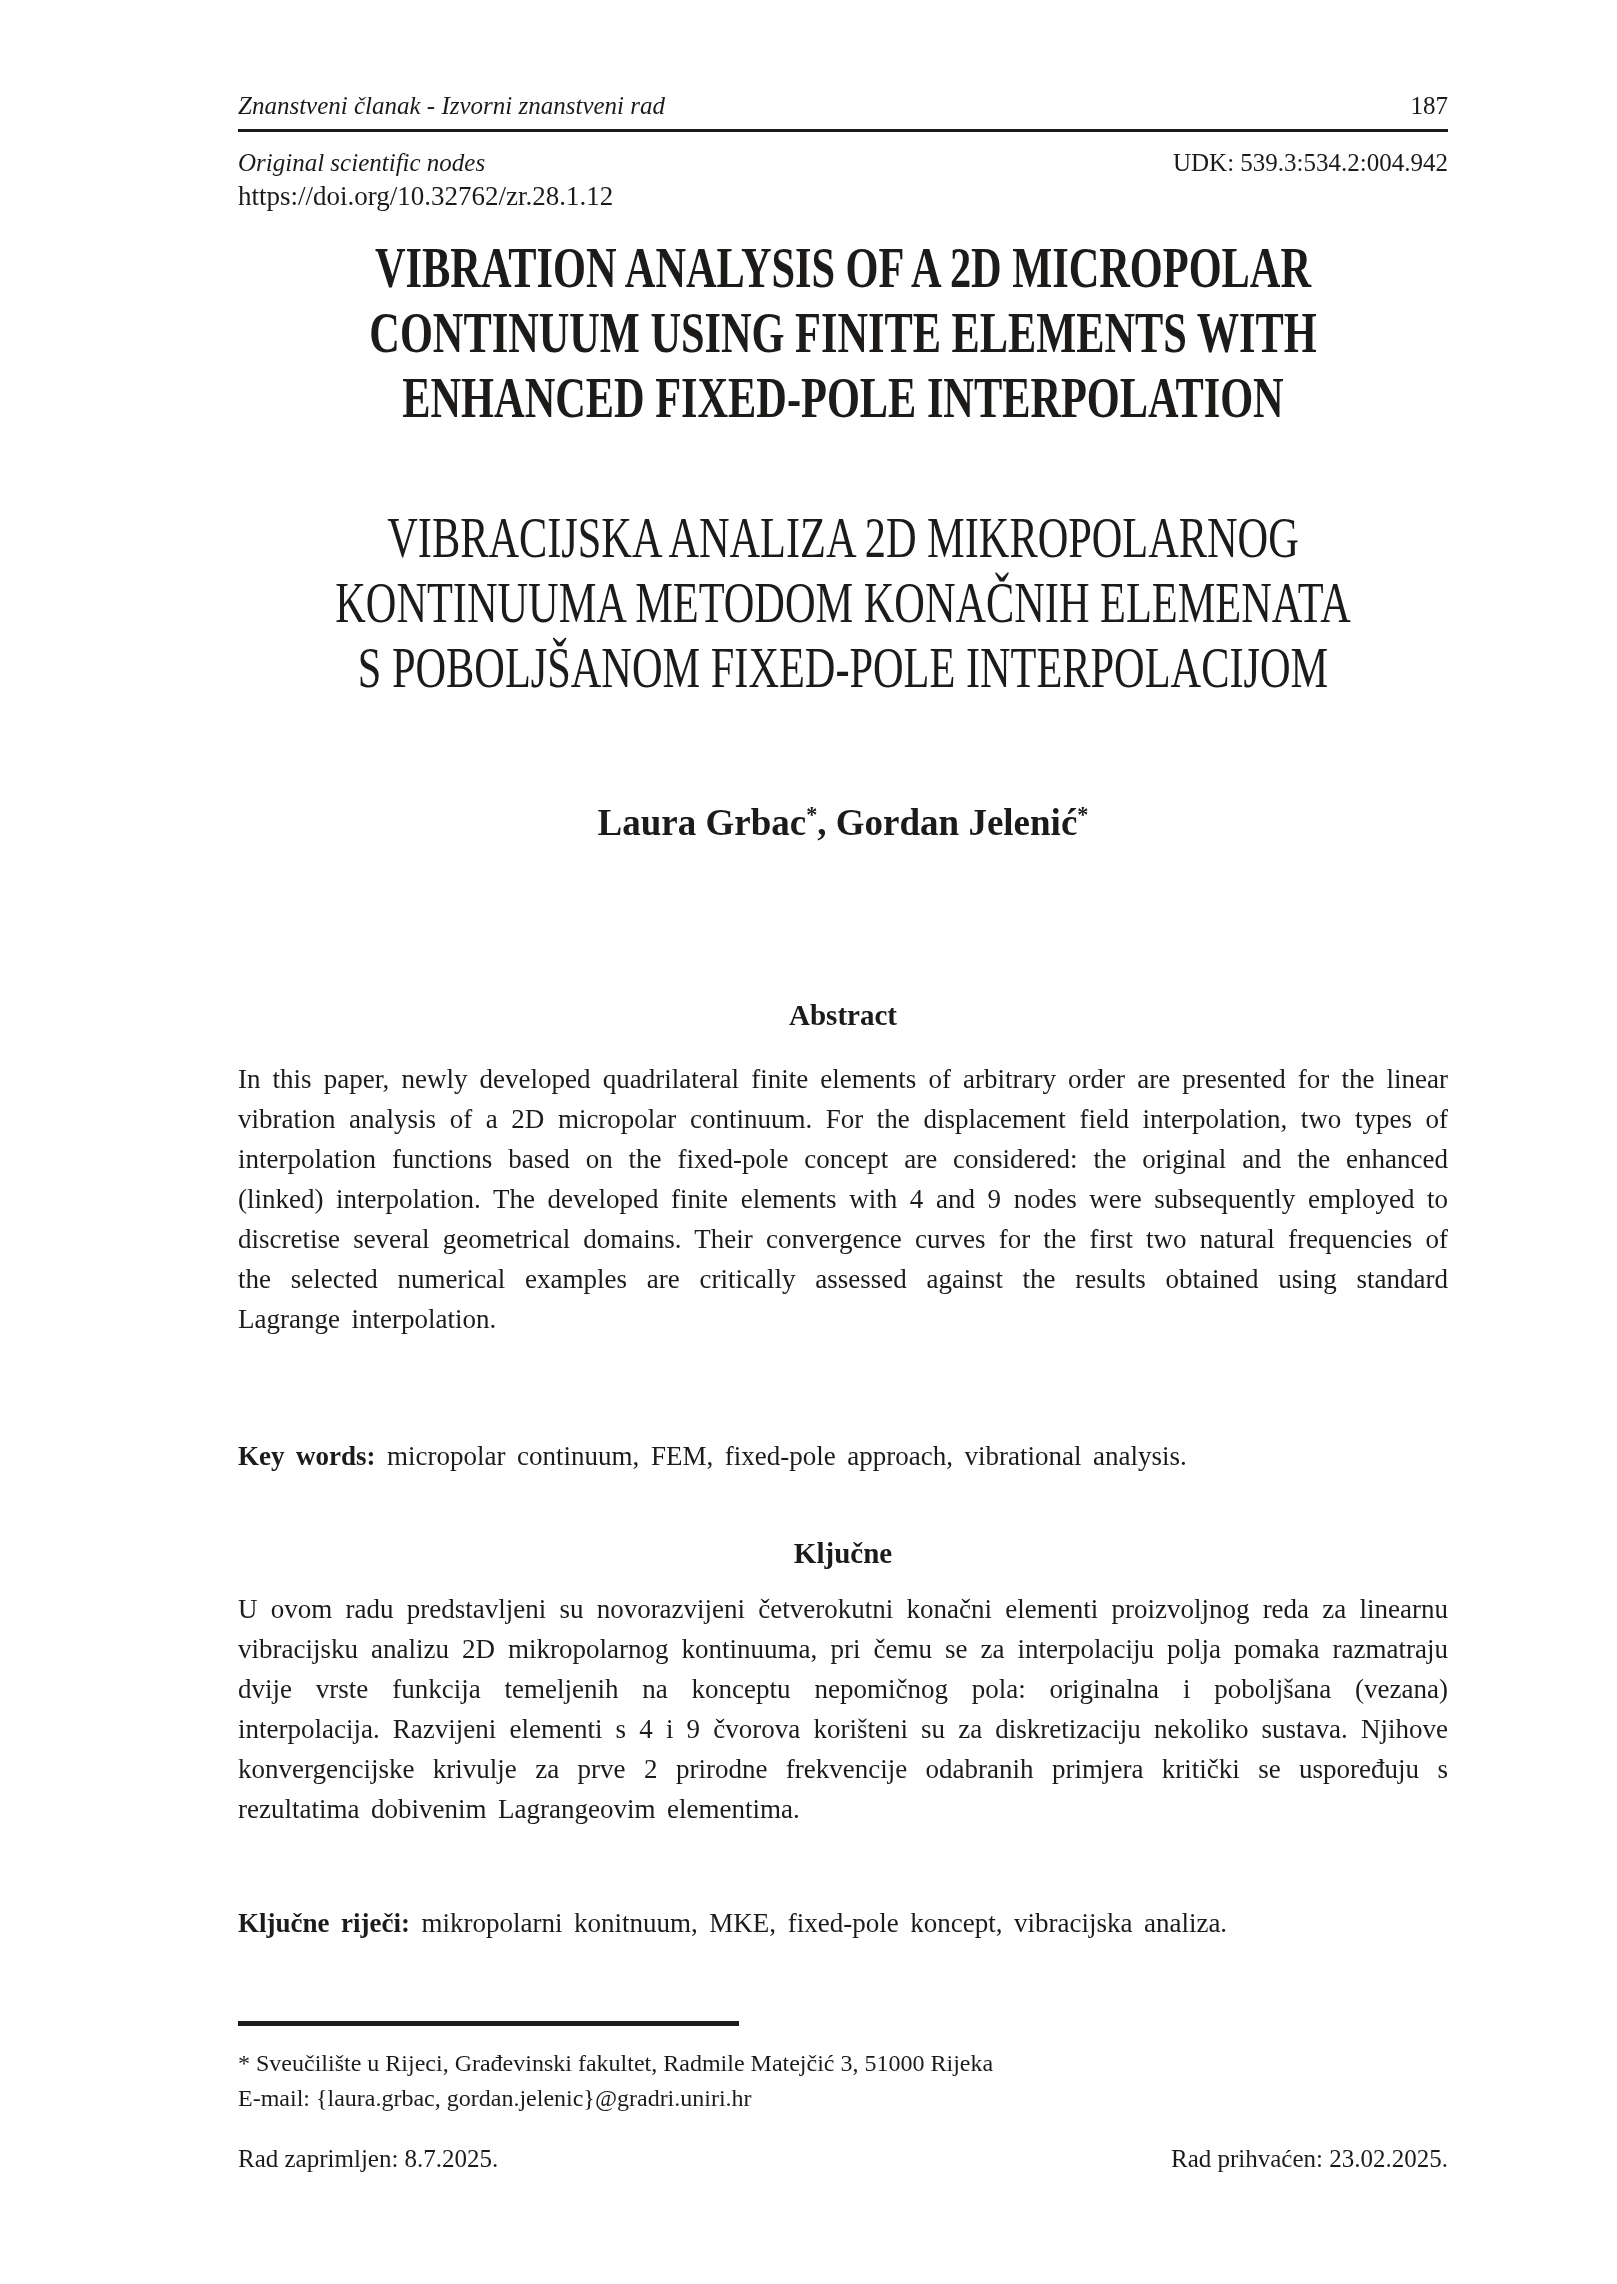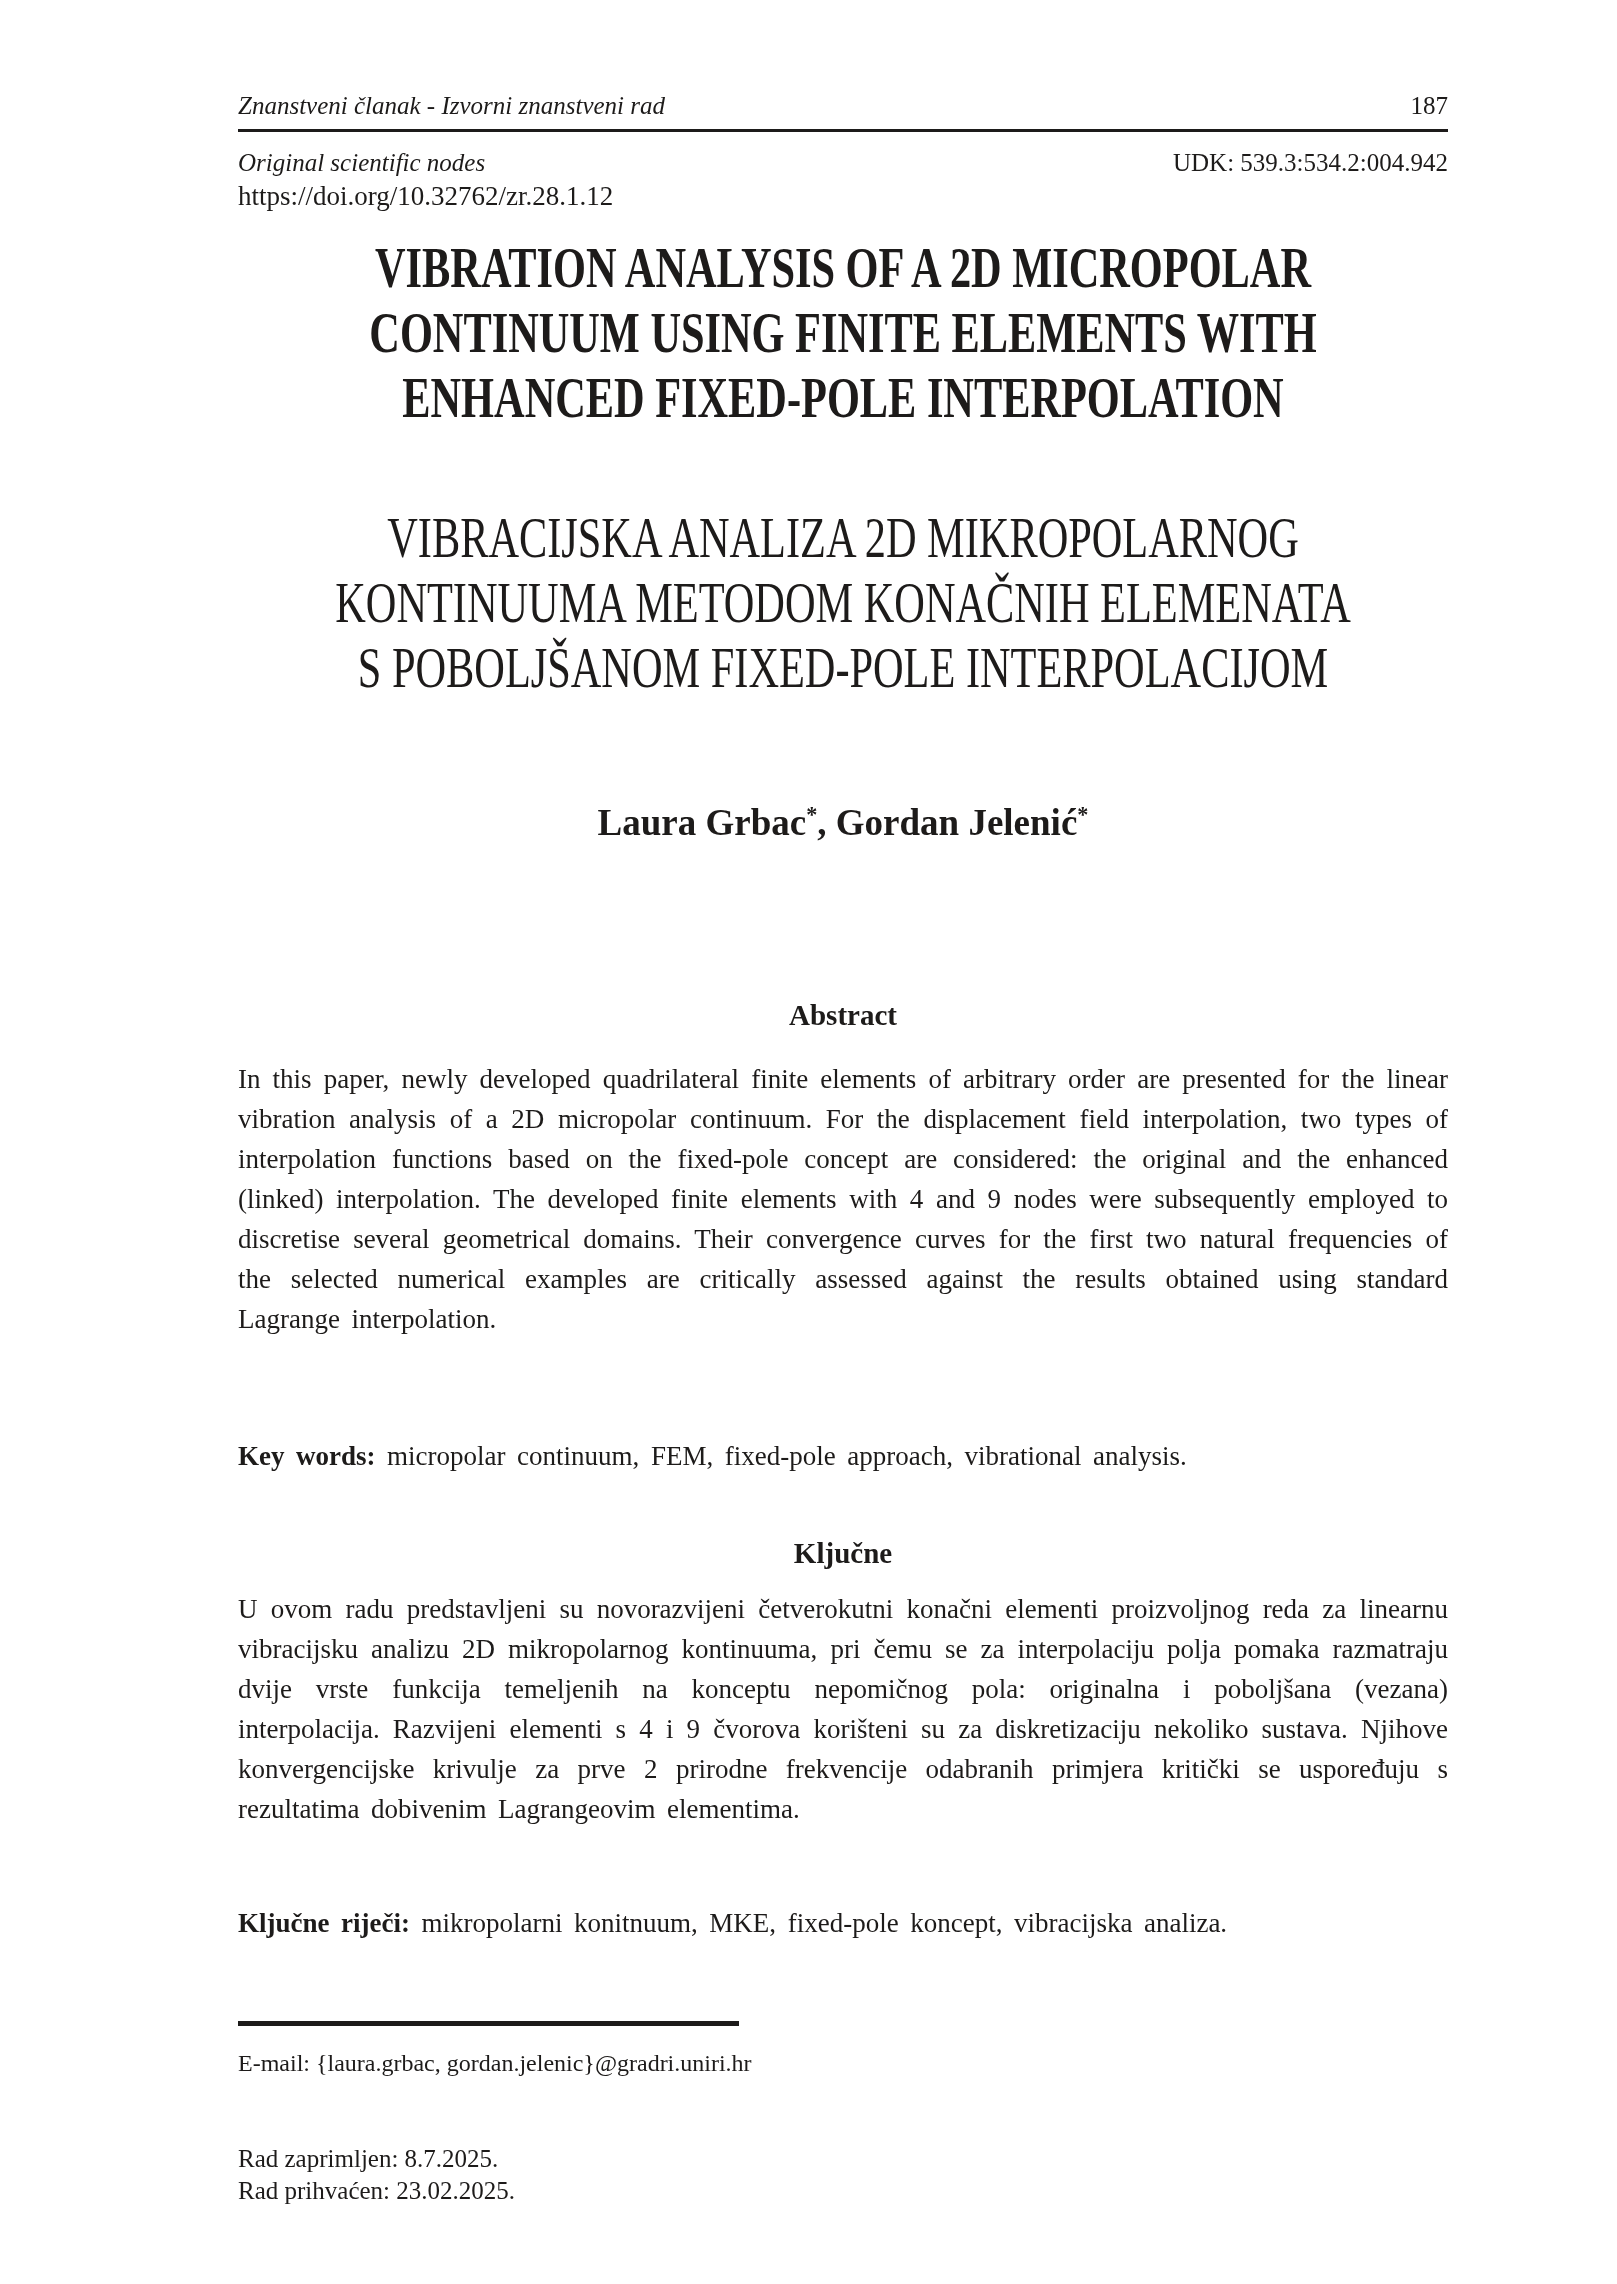--- a/index.html
+++ b/index.html
@@ -58,21 +58,21 @@
   .keywords { font-size: 27px; line-height: 40px; text-align: justify; word-spacing: 4.8px; }
   .keywords .kw-label { font-weight: bold; }
   .keywords-en { top: 1436px; }
   .keywords-hr { top: 1903px; }
 
   
   .footnote-rule { top: 2021px; width: 501px; height: 4.8px; background: #1d1b1a; }
   .footnote { top: 2046px; font-size: 24px; line-height: 35px; font-style: normal; }
 
   
-  .dates-row { top: 2143px; display: flex; justify-content: space-between; align-items: baseline; font-size: 25px; line-height: 32px; flex-direction: column; }
+  .dates-row { top: 2143px; display: flex; justify-content: space-between; align-items: baseline; font-size: 25px; line-height: 32px; }
 </style>
 </head>
 <body>
 
 <div class="page">
 
   <div class="abs header-row">
     <span class="category">Znanstveni članak - Izvorni znanstveni rad</span>
     <span class="page-number">187</span>
   </div>
@@ -119,20 +119,21 @@
   </div>
 
   <div class="abs sec-heading sazetak-heading">Ključne</div>
   <div class="abs para sazetak-body">U ovom radu predstavljeni su novorazvijeni četverokutni konačni elementi proizvoljnog reda za linearnu vibracijsku analizu 2D mikropolarnog kontinuuma, pri čemu se za interpolaciju polja pomaka razmatraju dvije vrste funkcija temeljenih na konceptu nepomičnog pola: originalna i poboljšana (vezana) interpolacija. Razvijeni elementi s 4 i 9 čvorova korišteni su za diskretizaciju nekoliko sustava. Njihove konvergencijske krivulje za prve 2 prirodne frekvencije odabranih primjera kritički se uspoređuju s rezultatima dobivenim Lagrangeovim elementima.</div>
   <div class="abs keywords keywords-hr">
     <span class="kw-label">Ključne riječi:</span><span> mikropolarni konitnuum, MKE, fixed-pole koncept, vibracijska analiza.</span>
   </div>
 
   <div class="abs footnote-rule"></div>
   <div class="abs footnote">
+    <div>* Sveučilište u Rijeci, Građevinski fakultet, Radmile Matejčić 3, 51000 Rijeka</div>
     <div>E-mail: {laura.grbac, gordan.jelenic}@gradri.uniri.hr</div>
   </div>
 
   <div class="abs dates-row">
     <span>Rad zaprimljen: 8.7.2025.</span>
     <span>Rad prihvaćen: 23.02.2025.</span>
   </div>
 
 </div>
 

